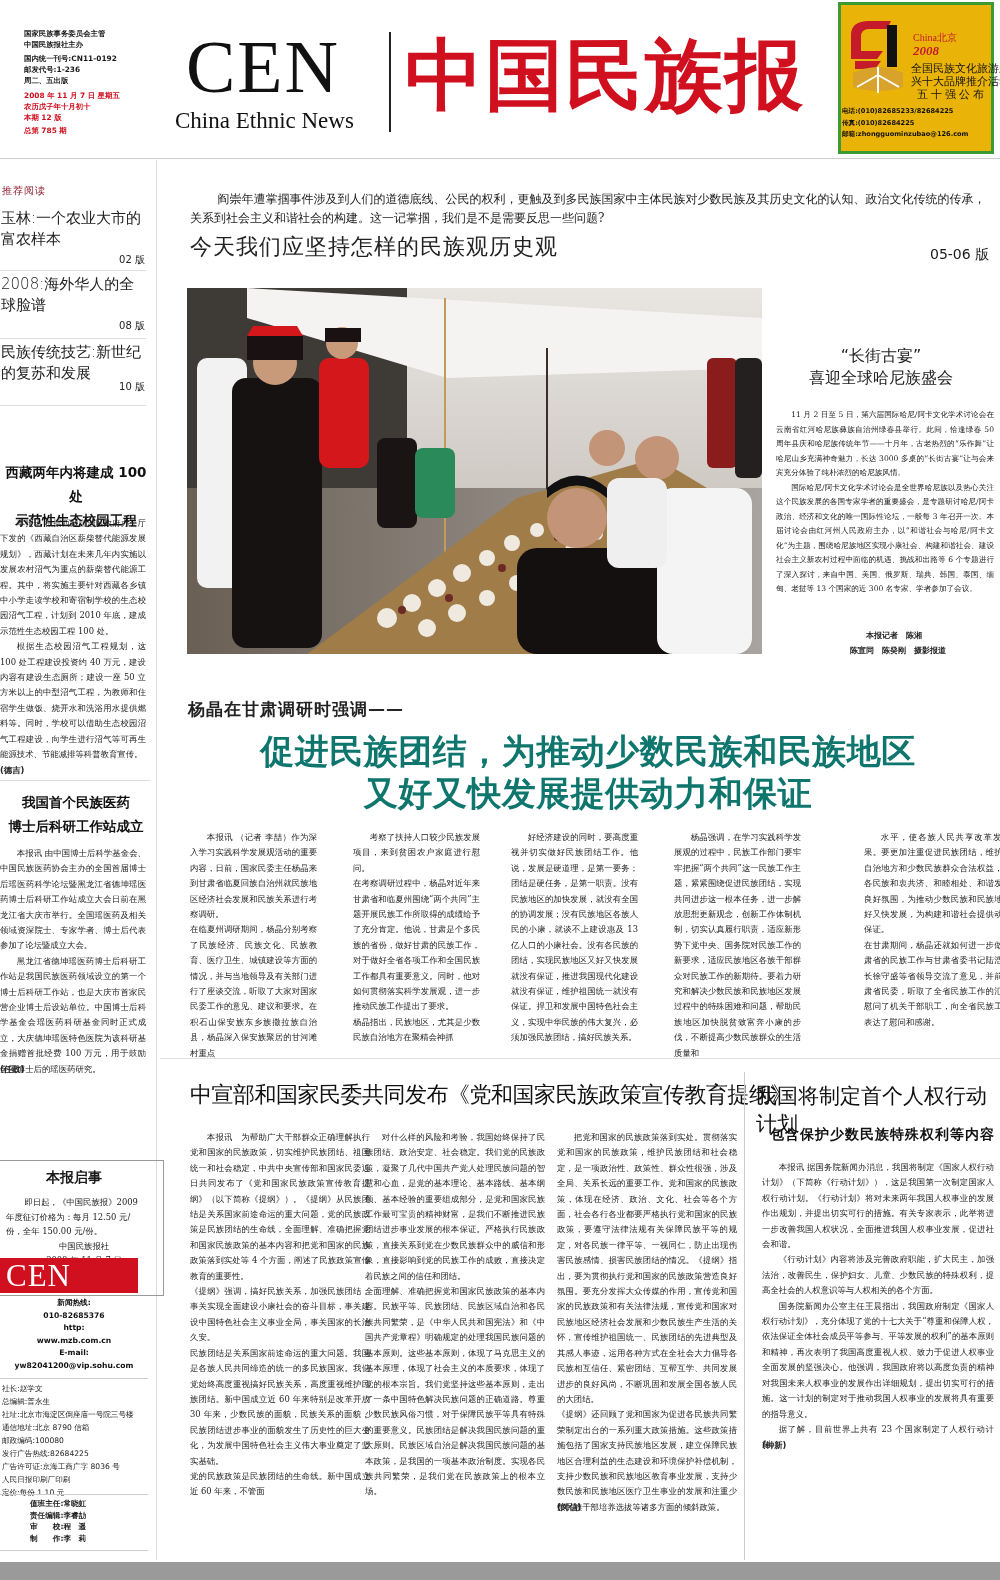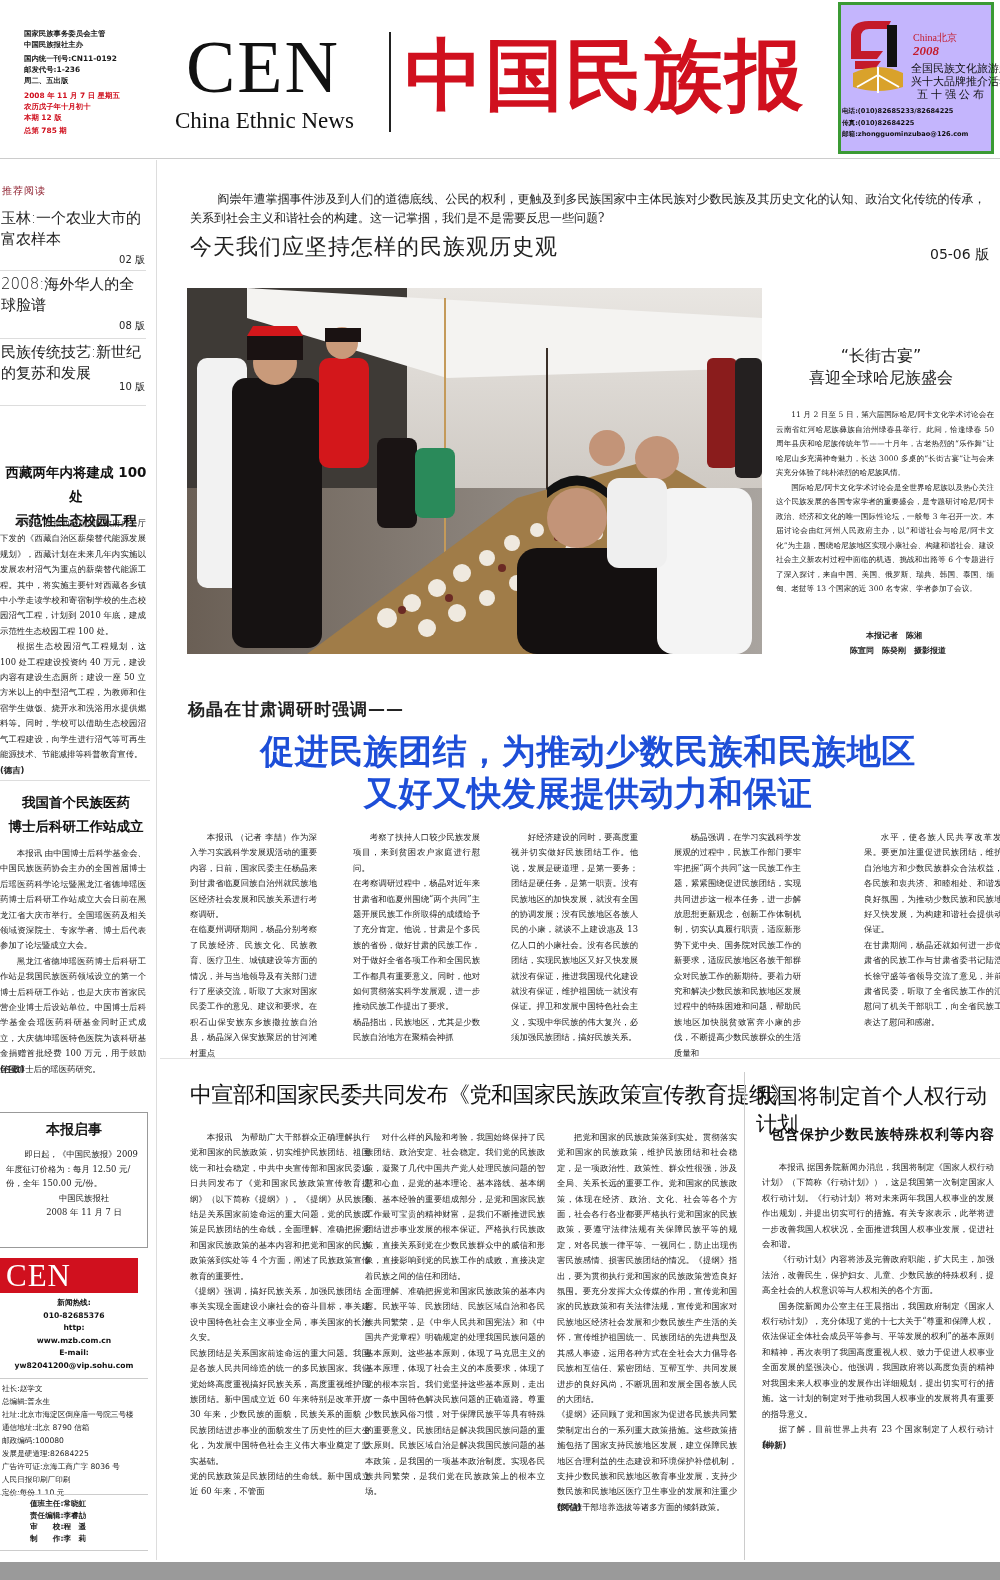--- a/index.html
+++ b/index.html
@@ -12,39 +12,39 @@
   .vr { position: absolute; background: #bbb; width: 1px; }
 
   
   #mast-info { left: 24px; top: 28px; width: 140px; font-size: 7.4px; line-height: 11px; font-weight: bold; font-family: "DejaVu Sans", sans-serif; }
   #mast-info .red { color: #d0101e; }
   #mast-cen { left: 186px; top: 30px; font-family: "Liberation Serif", serif; font-size: 74px; line-height: 74px; letter-spacing: 2px; color: #111; }
   #mast-cen-sub { left: 175px; top: 108px; font-family: "Liberation Serif", serif; font-size: 23px; color: #111; }
   #mast-divider { left: 389px; top: 32px; width: 2px; height: 100px; background: #222; }
   #mast-cn { left: 405px; top: 20px; font-size: 78px; line-height: 110px; color: #d0101e; font-weight: bold; letter-spacing: 2px; font-family: "DejaVu Serif", serif; }
 
-  #ad-box { left: 838px; top: 2px; width: 156px; height: 152px; border: 3px solid #3b9a34; background: #c4b5fd; }
+  #ad-box { left: 838px; top: 2px; width: 156px; height: 152px; border: 3px solid #3b9a34; background: #eab308; }
   #ad-logo { position: absolute; left: 6px; top: 10px; width: 62px; height: 78px; }
   #ad-china { position: absolute; left: 72px; top: 26px; font-size: 10px; color: #c41a2a; font-family: "Liberation Serif", serif; }
   #ad-year { position: absolute; left: 72px; top: 38px; font-size: 13px; font-style: italic; font-weight: bold; color: #c41a2a; font-family: "Liberation Serif", serif; }
   #ad-line1, #ad-line2, #ad-line3 { position: absolute; left: 70px; font-size: 11px; color: #111; white-space: nowrap; }
   #ad-line1 { top: 56px; } #ad-line2 { top: 69px; } #ad-line3 { top: 82px; letter-spacing: 3px; left: 76px; }
   #ad-contact { position: absolute; left: 1px; top: 101px; font-size: 6.6px; line-height: 11.5px; font-weight: bold; font-family: "DejaVu Sans", sans-serif; color:#111; white-space: nowrap; }
 
   
   #rec-title { left: 2px; top: 184px; font-size: 10px; color: #8e1f2e; letter-spacing: 1px; }
   .rec-item { position: absolute; left: 1px; width: 144px; }
   .rec-item .t { font-size: 15px; line-height: 21px; font-family: "DejaVu Sans", sans-serif; font-weight: 300; color: #222; }
   .rec-item .p { text-align: right; font-size: 10px; font-family: "DejaVu Sans", sans-serif; margin-top: 3px; color: #222; }
 
   .side-head { position: absolute; left: 0; width: 152px; text-align: center; font-family: "DejaVu Sans", sans-serif; font-weight: bold; color: #111; }
   .side-body { position: absolute; left: 0; width: 146px; }
   .sign { font-weight: bold; font-family: "DejaVu Sans", sans-serif; }
 
-  #notice-box { left: 0; top: 1112px; width: 148px; height: 136px; border-top: 1px solid #999; border-right: 1px solid #999; border-bottom: 1px solid #999; }
+  #notice-box { left: 0; top: 1160px; width: 164px; height: 136px; border-top: 1px solid #999; border-right: 1px solid #999; border-bottom: 1px solid #999; }
   #notice-title { position: absolute; left: 0; width: 148px; top: 8px; text-align: center; font-size: 14px; font-weight: bold; font-family: "DejaVu Sans", sans-serif; }
   #notice-body { position: absolute; left: 6px; top: 34px; width: 136px; font-size: 8.4px; line-height: 14.5px; }
 
   #cen-red { left: 0; top: 1258px; width: 138px; height: 35px; background: #d0101e; }
   #cen-red span { position: absolute; left: 6px; top: 0px; font-family: "Liberation Serif", serif; font-size: 31px; color: #fff; letter-spacing: 1px; }
   #contact-block { left: 0; top: 1297px; width: 148px; text-align: center; font-family: "DejaVu Sans", sans-serif; font-size: 7.6px; line-height: 12.5px; font-weight: bold; color: #111; }
   #staff-block { left: 2px; top: 1382px; width: 150px; font-size: 7.6px; line-height: 13px; font-family: "DejaVu Sans", sans-serif; color: #222; }
   #duty-block { left: 30px; top: 1498px; width: 110px; font-size: 7.6px; line-height: 11.5px; font-family: "DejaVu Sans", sans-serif; font-weight: bold; color: #222; }
 
   
@@ -52,21 +52,21 @@
   #lead-headline { left: 190px; top: 232px; font-size: 22px; font-family: "DejaVu Sans", sans-serif; color: #222; font-weight: 300; letter-spacing: 1px; }
   #lead-page { left: 930px; top: 246px; font-size: 14px; font-family: "DejaVu Sans", sans-serif; }
 
   #photo { left: 187px; top: 288px; width: 575px; height: 366px; overflow: hidden; background: #6b625a; }
 
   #feast-title { left: 765px; top: 345px; width: 232px; text-align: center; font-size: 16px; line-height: 22px; font-family: "DejaVu Sans", sans-serif; color: #222; }
   #feast-body { left: 776px; top: 408px; width: 218px; font-size: 7.6px; line-height: 14.5px; }
   #feast-sign { left: 850px; top: 628px; width: 150px; font-size: 8px; line-height: 15px; font-weight: bold; font-family: "DejaVu Sans", sans-serif; }
 
   #kicker { left: 188px; top: 698px; font-size: 17px; font-weight: bold; color: #222; letter-spacing: 1px; }
-  #main-head { left: 188px; top: 730px; width: 800px; text-align: center; font-size: 34px; line-height: 42px; font-weight: bold; font-family: "DejaVu Sans", sans-serif; color: #1d4ed8; letter-spacing: 0.5px; }
+  #main-head { left: 188px; top: 730px; width: 800px; text-align: center; font-size: 34px; line-height: 42px; font-weight: bold; font-family: "DejaVu Sans", sans-serif; color: #0f766e; letter-spacing: 0.5px; }
 
   .col { position: absolute; top: 830px; width: 127px; }
 
   #sec2-head { left: 190px; top: 1080px; font-size: 22px; font-family: "DejaVu Sans", sans-serif; color: #111; letter-spacing: -0.5px; }
   .col2 { position: absolute; top: 1130px; width: 180px; }
 
   #hr-head { left: 756px; top: 1082px; font-size: 21px; font-family: "DejaVu Sans", sans-serif; color: #111; }
   #hr-sub { left: 770px; top: 1126px; font-size: 14px; font-weight: bold; color: #111; letter-spacing: 1px; }
   #hr-body { left: 762px; top: 1160px; width: 232px; }
 
@@ -175,21 +175,21 @@
   <div>E-mail:</div>
   <div>yw82041200@vip.sohu.com</div>
 </div>
 <div class="hr" style="left:0; top:1378px; width:148px; background:#ccc;"></div>
 <div class="abs" id="staff-block">
   <div>社长:赵学文</div>
   <div>总编辑:普永生</div>
   <div>社址:北京市海淀区倒座庙一号院三号楼</div>
   <div>通信地址:北京 8790 信箱</div>
   <div>邮政编码:100080</div>
-  <div>发展是硬道理:82684225</div>
+  <div>发行广告热线:82684225</div>
   <div>广告许可证:京海工商广字 8036 号</div>
   <div>人民日报印刷厂印刷</div>
   <div>定价:每份 1.10 元</div>
 </div>
 <div class="hr" style="left:0; top:1494px; width:148px; background:#ccc;"></div>
 <div class="abs" id="duty-block">
   <div>值班主任:常晓虹</div>
   <div>责任编辑:李睿劼</div>
   <div>审　　校:程　遥</div>
   <div>制　　作:李　莉</div>

